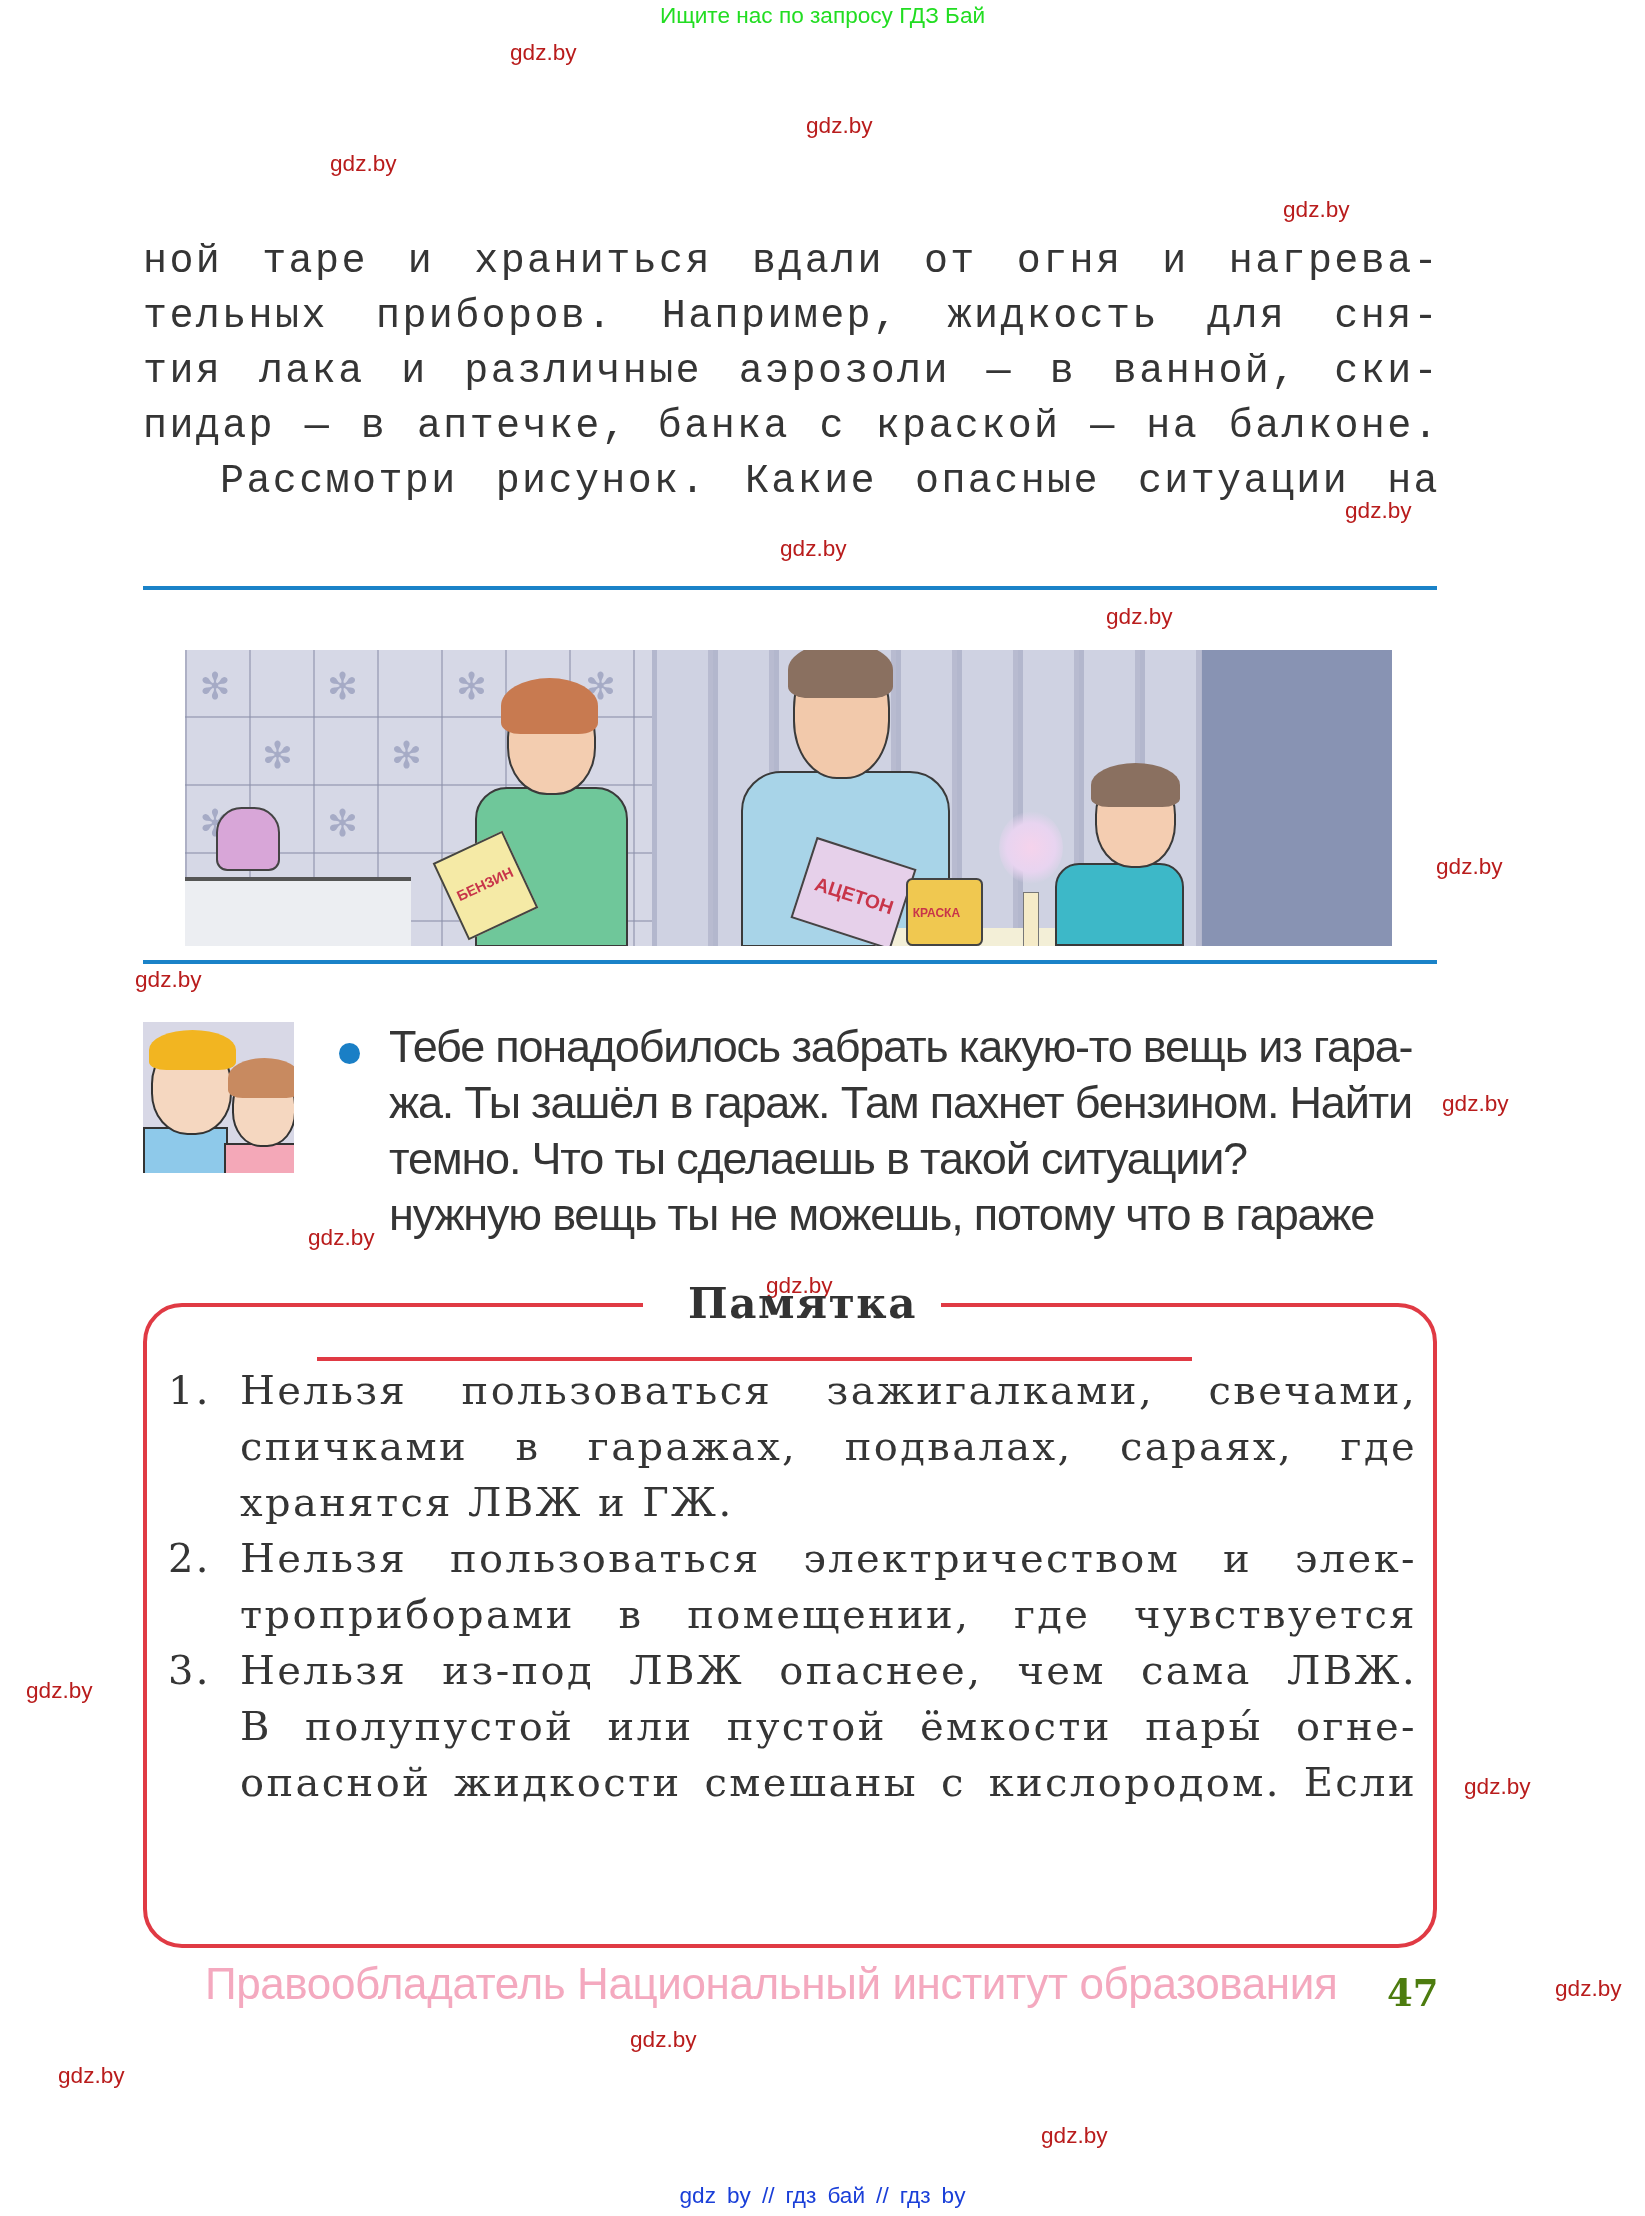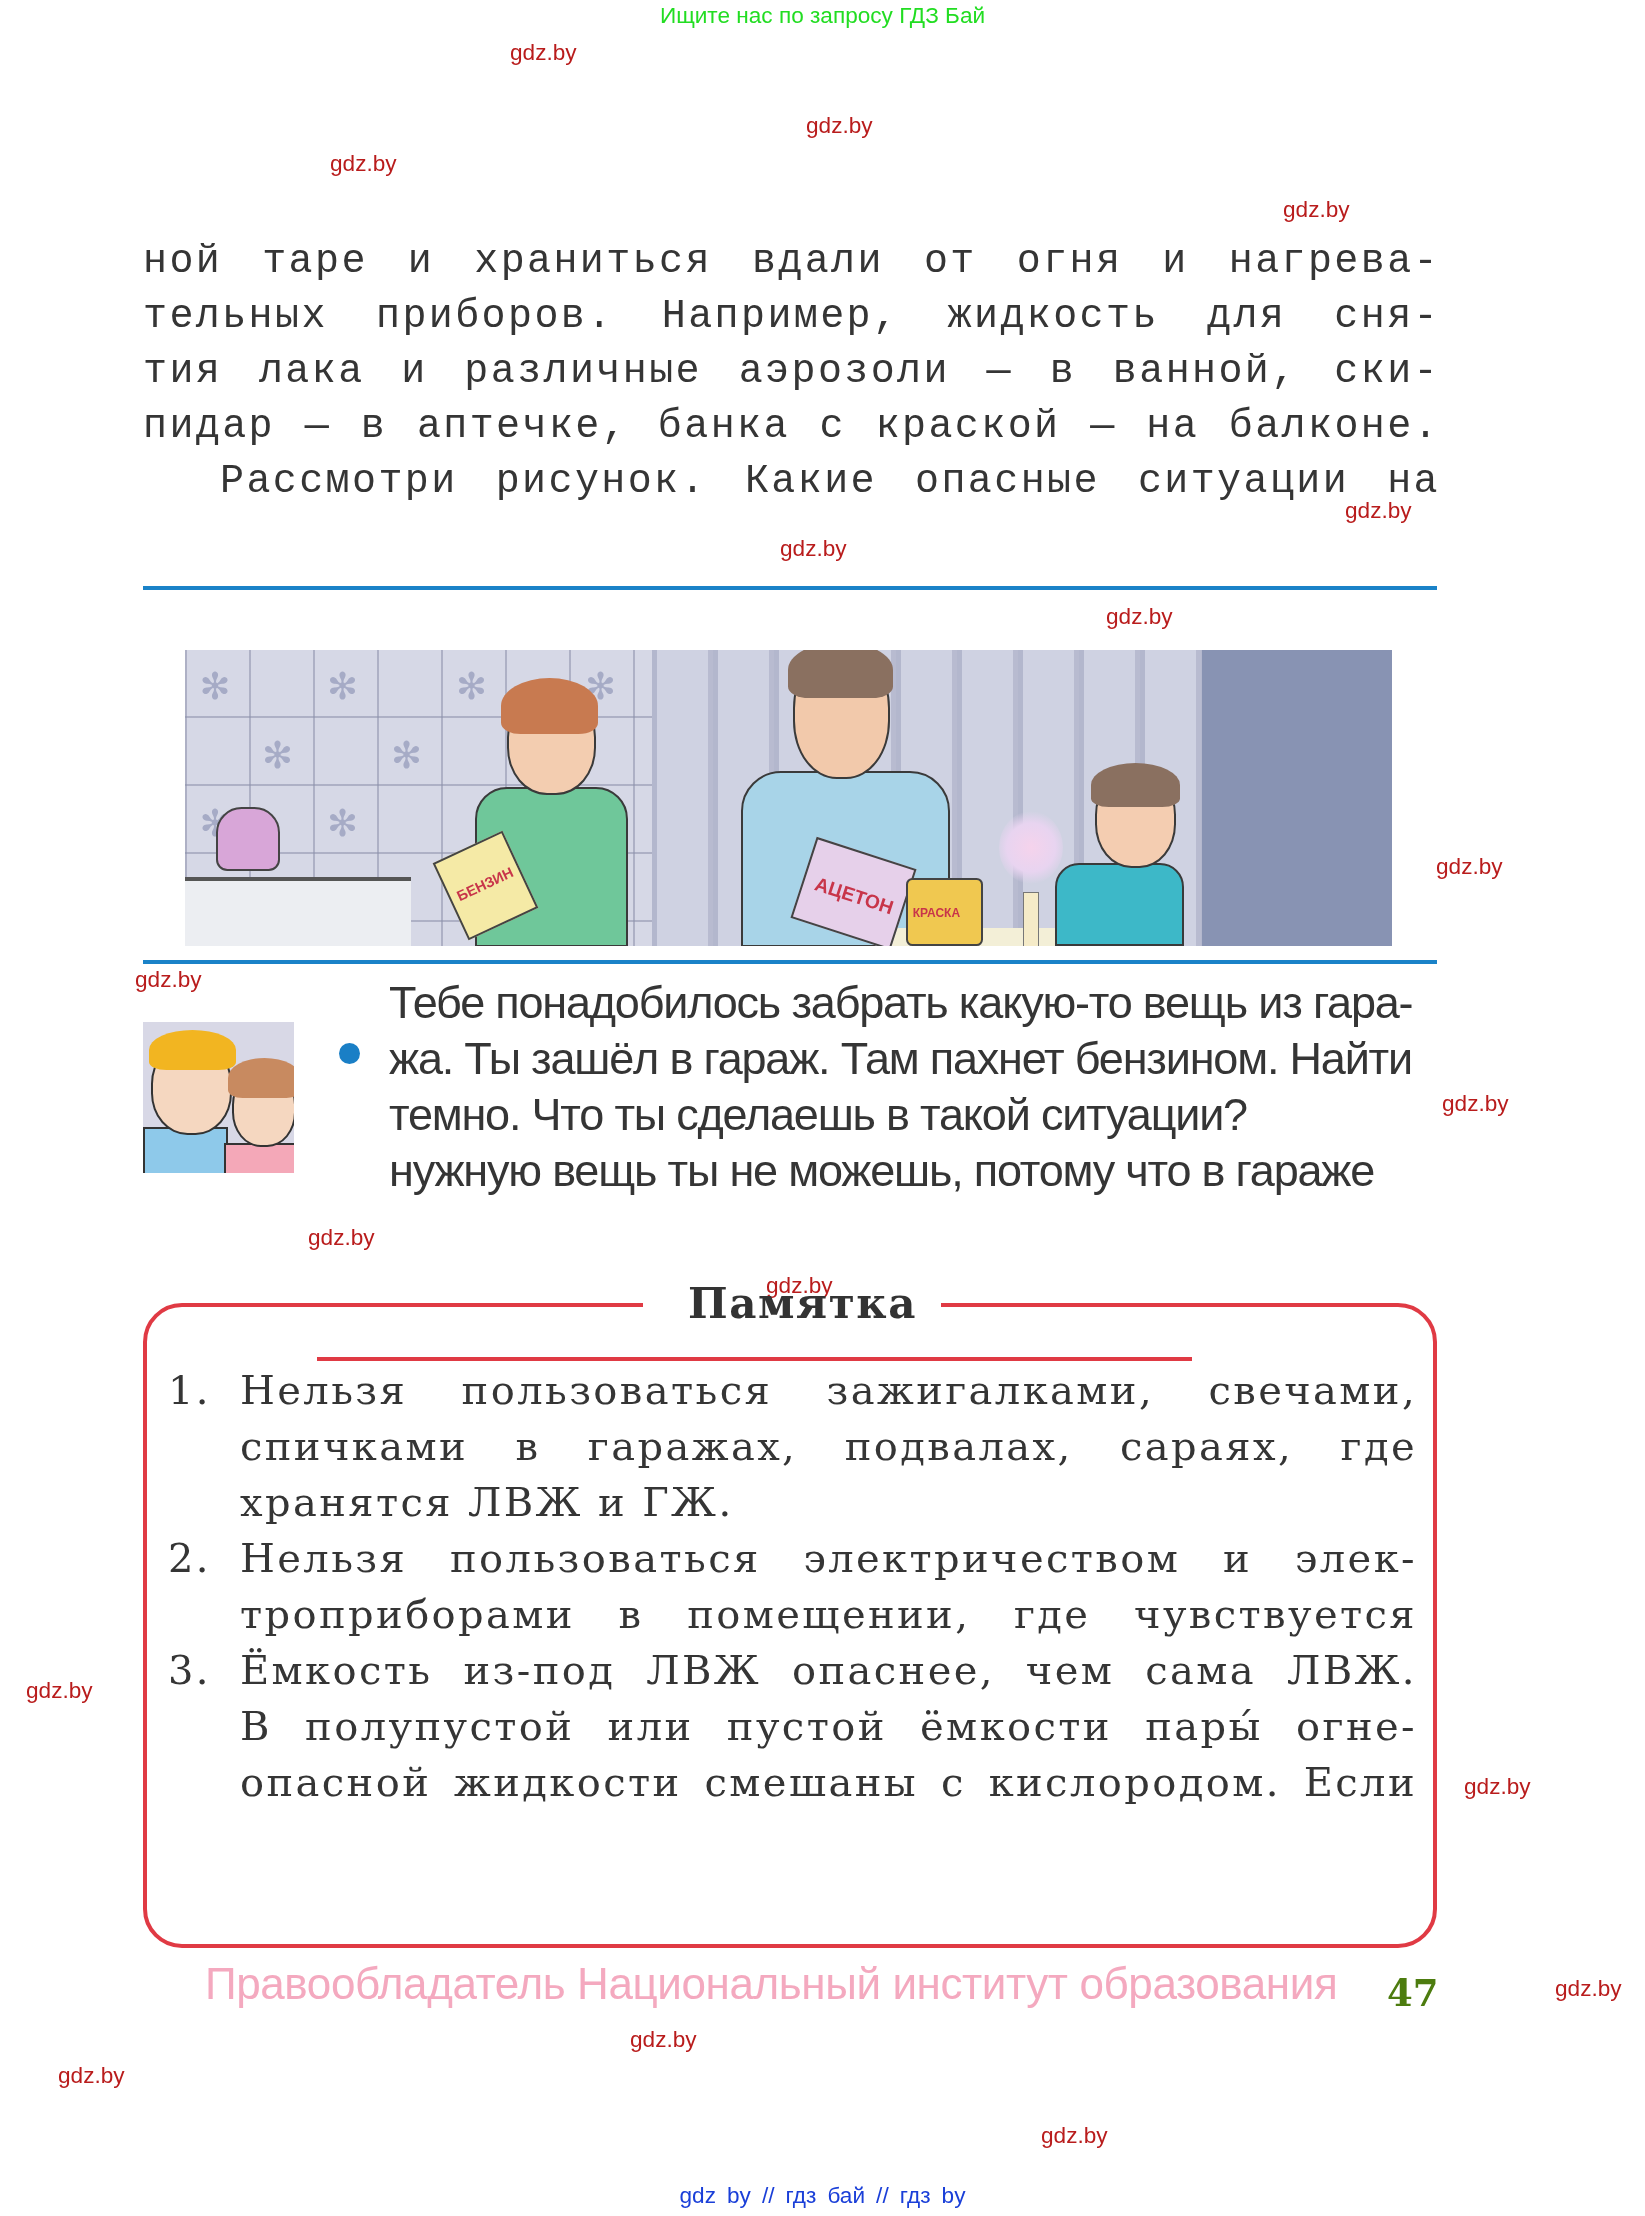--- a/index.html
+++ b/index.html
@@ -69,21 +69,21 @@
   .kid { position: absolute; border: 2.4px solid #333; }
   .kid-boy-head { left: 8px; top: 20px; width: 81px; height: 93px; background: #f5d7c0; border-radius: 45%; }
   .kid-boy-hair { left: 6.4px; top: 8px; width: 87px; height: 40px; background: #f2b521; border-radius: 50% 50% 20% 20%; }
   .kid-boy-body { left: 0; top: 105px; width: 85px; height: 48px; background: #8ec9ea; }
   .kid-girl-head { left: 89px; top: 48px; width: 64px; height: 77px; background: #f5d7c0; border-radius: 45%; }
   .kid-girl-hair { left: 85px; top: 36px; width: 73px; height: 40px; background: #c88a60; border-radius: 50% 50% 20% 20%; }
   .kid-girl-body { left: 81px; top: 121px; width: 73px; height: 32px; background: #f4a8b8; }
 
   .bullet-dot { position: absolute; left: 339px; top: 1043px; width: 21px; height: 21px; border-radius: 50%; background: #1a7fc6; }
   .question {
-    position: absolute; left: 389px; top: 975px; width: 1047px;
+    position: absolute; left: 389px; top: 1019px; width: 1047px;
     font-family: "Liberation Sans", sans-serif; font-size: 45px; line-height: 56px; color: #353535;
     letter-spacing: -1.2px;
   }
   .question .line { display: block; white-space: nowrap; }
 
   .memo-box {
     position: absolute; left: 143px; top: 1303px; width: 1294px; height: 645px;
     border: 4px solid #e03a44; border-radius: 39px; background: #fff;
   }
   .memo-title-gap { position: absolute; left: 496px; top: -8px; width: 298px; height: 13px; background: #fff; }
@@ -224,21 +224,21 @@
     <span class="line">спичками в гаражах, подвалах, сараях, где</span>
     <span class="line last">хранятся ЛВЖ и ГЖ.</span>
   </div>
   <div class="memo-item">
     <span class="memo-num">2.</span>
     <span class="line">Нельзя пользоваться электричеством и элек-</span>
     <span class="line">троприборами в помещении, где чувствуется</span>
   </div>
   <div class="memo-item">
     <span class="memo-num">3.</span>
-    <span class="line">Ёмкость из-под ЛВЖ опаснее, чем сама ЛВЖ.</span>
+    <span class="line">Нельзя из-под ЛВЖ опаснее, чем сама ЛВЖ.</span>
     <span class="line">В полупустой или пустой ёмкости пары́ огне-</span>
     <span class="line">опасной жидкости смешаны с кислородом. Если</span>
   </div>
 </div>
 
 <div class="copyright">Правообладатель Национальный институт образования</div>
 <div class="page-number">47</div>
 
 <div class="footer-links">gdz by  //  гдз бай  //  гдз by</div>
 

